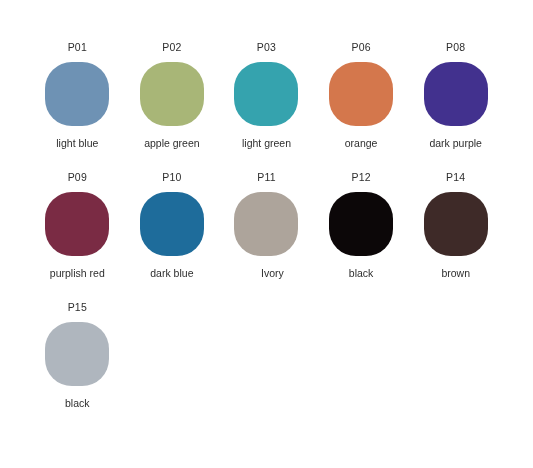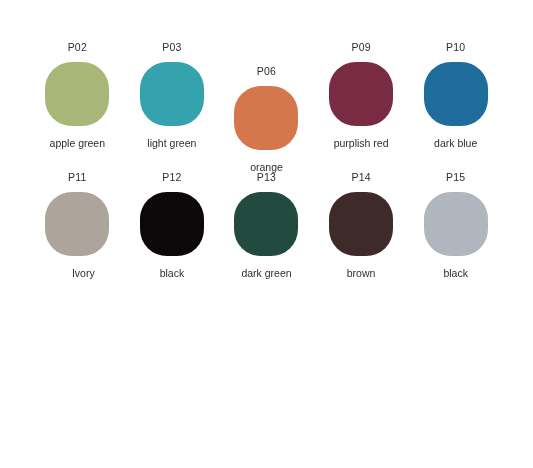--- a/index.html
+++ b/index.html
@@ -61,42 +61,52 @@
     white-space: nowrap;
     text-align: center;
   }
 </style>
 </head>
 <body style="background: rgb(255, 255, 255);">
 
 <div class="palette-sheet">
   <div class="palette-grid">
 
+    <div class="swatch-cell">
+      <div class="swatch-code" style="color: rgb(46, 46, 46);">P01</div>
+      <div class="swatch-chip" style="background: rgb(110, 146, 180);"></div>
+      <div class="swatch-label" style="color: rgb(46, 46, 46);">light blue</div>
+    </div>
 
     <div class="swatch-cell">
       <div class="swatch-code" style="color: rgb(46, 46, 46);">P02</div>
       <div class="swatch-chip" style="background: rgb(168, 182, 119);"></div>
       <div class="swatch-label" style="color: rgb(46, 46, 46);">apple green</div>
     </div>
 
     <div class="swatch-cell">
       <div class="swatch-code" style="color: rgb(46, 46, 46); text-align: center;">P03</div>
       <div class="swatch-chip" style="background: rgb(53, 163, 174);"></div>
       <div class="swatch-label" style="color: rgb(46, 46, 46);">light green</div>
     </div>
 
 
 
     <div class="swatch-cell">
-      <div class="swatch-code" style="color: rgb(46, 46, 46); margin-top: 24px;">P06</div>
+      <div class="swatch-code" style="color: rgb(46, 46, 46);">P06</div>
       <div class="swatch-chip" style="background: rgb(212, 119, 76);"></div>
       <div class="swatch-label" style="color: rgb(46, 46, 46);">orange</div>
     </div>
 
 
+    <div class="swatch-cell">
+      <div class="swatch-code" style="color: rgb(46, 46, 46);">P08</div>
+      <div class="swatch-chip" style="background: rgb(66, 49, 142);"></div>
+      <div class="swatch-label" style="color: rgb(46, 46, 46);">dark purple</div>
+    </div>
 
     <div class="swatch-cell">
       <div class="swatch-code" style="color: rgb(46, 46, 46);">P09</div>
       <div class="swatch-chip" style="background: rgb(122, 43, 68);"></div>
       <div class="swatch-label" style="color: rgb(46, 46, 46);">purplish red</div>
     </div>
 
     <div class="swatch-cell">
       <div class="swatch-code" style="color: rgb(46, 46, 46);">P10</div>
       <div class="swatch-chip" style="background: rgb(30, 108, 155);"></div>
@@ -108,25 +118,20 @@
       <div class="swatch-chip" style="background: rgb(173, 164, 155);"></div>
       <div class="swatch-label" style="color: rgb(46, 46, 46); margin-left: 12px;">Ivory</div>
     </div>
 
     <div class="swatch-cell">
       <div class="swatch-code" style="color: rgb(46, 46, 46);">P12</div>
       <div class="swatch-chip" style="background: rgb(12, 7, 8);"></div>
       <div class="swatch-label" style="color: rgb(46, 46, 46);">black</div>
     </div>
 
-    <div class="swatch-cell">
-      <div class="swatch-code" style="color: rgb(46, 46, 46);">P13</div>
-      <div class="swatch-chip" style="background: rgb(35, 74, 62);"></div>
-      <div class="swatch-label" style="color: rgb(46, 46, 46);">dark green</div>
-    </div>
 
     <div class="swatch-cell">
       <div class="swatch-code" style="color: rgb(46, 46, 46);">P14</div>
       <div class="swatch-chip" style="background: rgb(62, 42, 40);"></div>
       <div class="swatch-label" style="color: rgb(46, 46, 46);">brown</div>
     </div>
 
     <div class="swatch-cell">
       <div class="swatch-code" style="color: rgb(46, 46, 46);">P15</div>
       <div class="swatch-chip" style="background: rgb(175, 182, 190);"></div>

